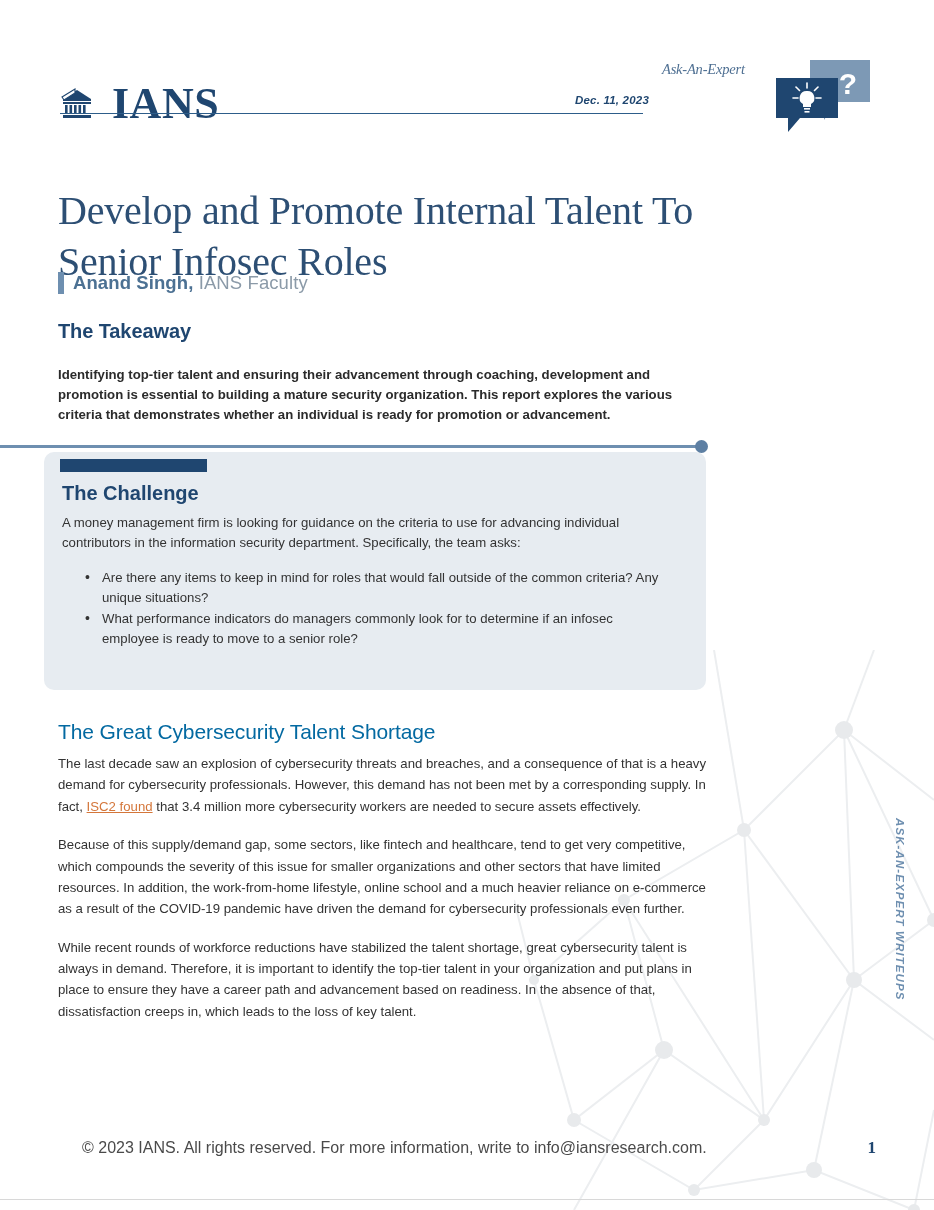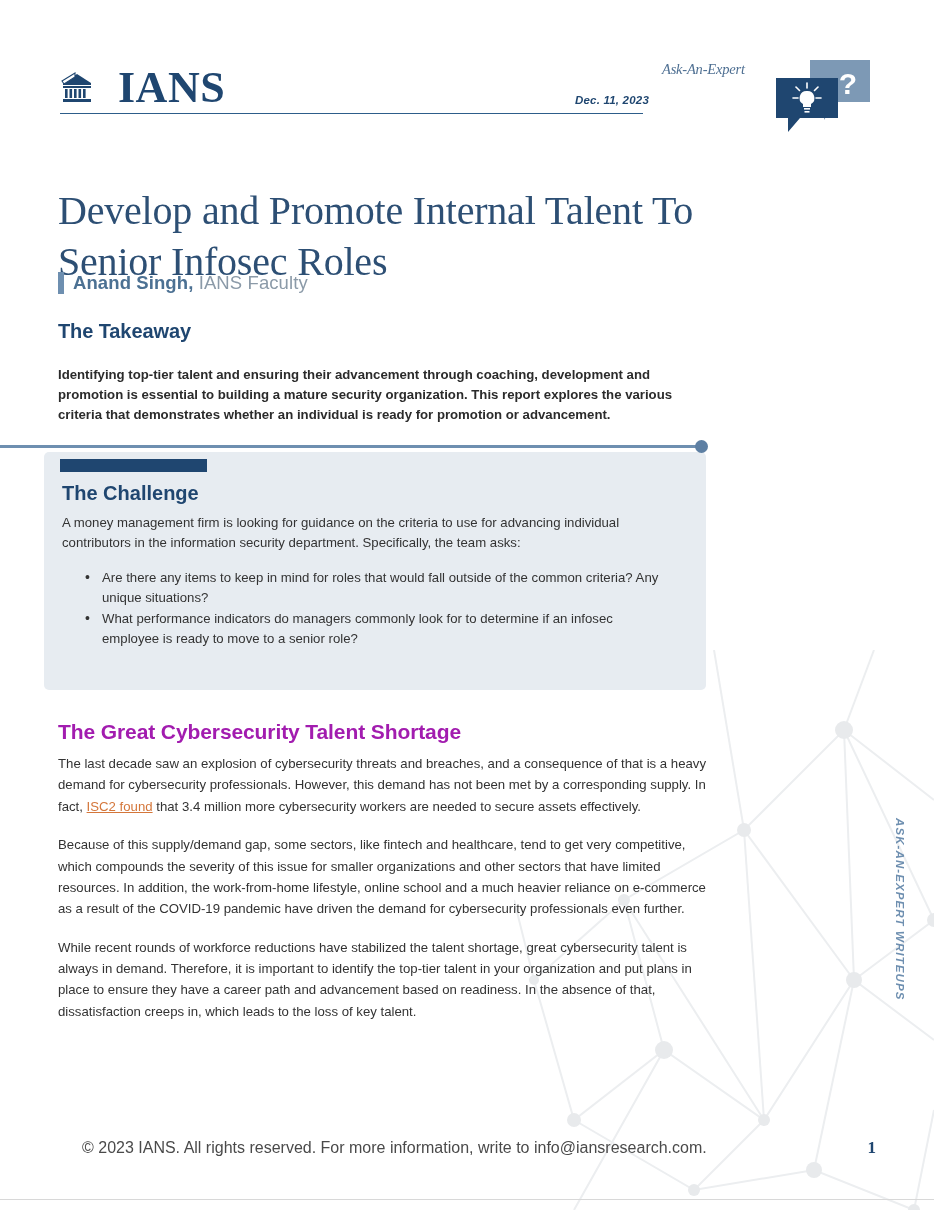--- a/index.html
+++ b/index.html
@@ -36,24 +36,24 @@
     position: absolute;
     top: 62px;
     left: 60px;
     right: 58px;
     height: 70px;
     z-index: 2;
   }
   .logo-wrap {
     position: absolute;
     left: 0;
-    top: 4px;
+    top: 20px;
     display: flex;
     align-items: center;
-    gap: 22px;
+    gap: 16px;
     text-align: right;
   }
   .logo-mark { display: block; }
   .logo-word {
     font-family: "Liberation Serif", serif;
     font-weight: bold;
     font-size: 44px;
     color: #1f4670;
     letter-spacing: 0.5px;
     line-height: 1;
@@ -206,21 +206,21 @@
   }
 
   
   .challenge-box {
     position: absolute;
     left: 44px;
     top: 452px;
     width: 662px;
     min-height: 238px;
     background: #e7ecf1;
-    border-radius: 5px;
+    border-radius: 10px;
     z-index: 1;
     padding: 0 18px 22px 18px;
     box-sizing: border-box;
   }
   .challenge-tab {
     position: absolute;
     left: 16px;
     top: 7px;
     width: 147px;
     height: 13px;
@@ -264,22 +264,22 @@
   
   .body-sec {
     position: absolute;
     left: 58px;
     top: 720px;
     width: 655px;
     z-index: 2;
   }
   .body-head {
     font-size: 21px;
-    font-weight: bold;
-    color: #a21caf;
+    font-weight: normal;
+    color: #0369a1;
     margin: 0 0 9px 0;
     letter-spacing: -0.1px;
   }
   .body-p {
     font-size: 13.2px;
     line-height: 1.62;
     color: #333333;
     margin: 0 0 17px 0;
   }
   .body-p:last-child { margin-bottom: 12px; }

